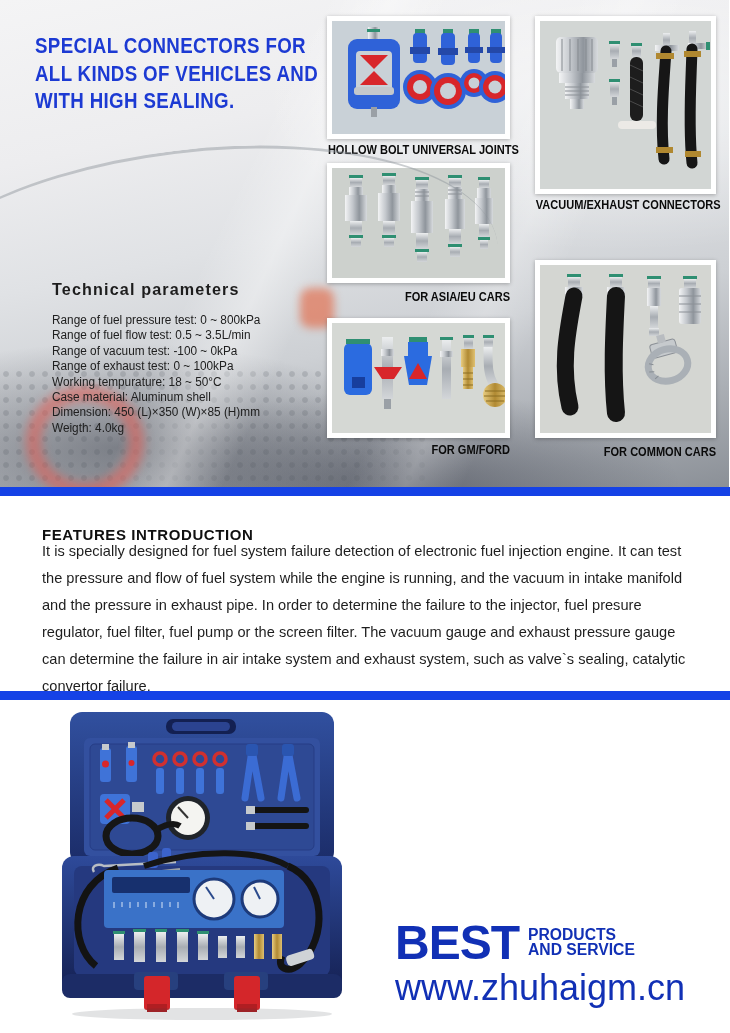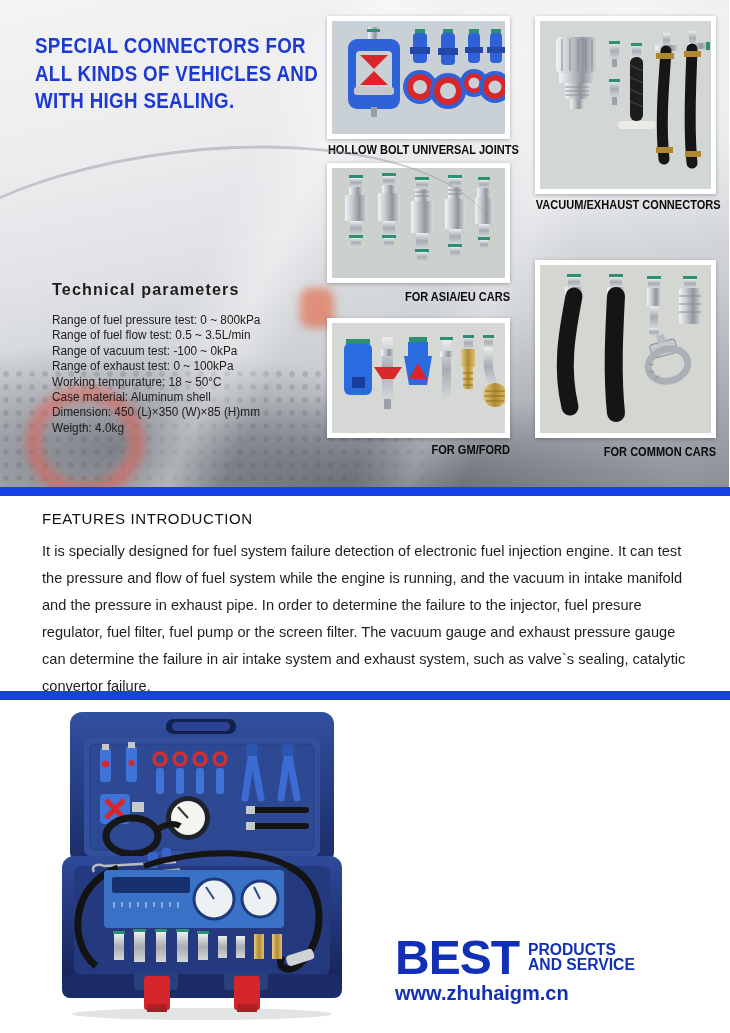--- a/index.html
+++ b/index.html
@@ -42,34 +42,34 @@
   .tech-lines{margin-top:13px;font-size:12.3px;line-height:15.4px;font-weight:500;color:#202020;
       transform:scaleX(.96);transform-origin:left top;white-space:nowrap;}
 
   
   .divider{position:absolute;left:0;width:730px;height:9px;background:#1542e6;}
   .divider1{top:487px;}
   .divider2{top:691px;}
 
   
   .features{position:absolute;left:0;top:496px;width:730px;height:195px;background:#ffffff;}
-  .features-title{position:absolute;left:42px;top:14px;font-size:15px;font-weight:normal;
+  .features-title{position:absolute;left:42px;top:30px;font-size:15px;font-weight:bold;
       letter-spacing:.6px;color:#101010;}
   .features-body{position:absolute;left:42px;top:42px;width:658px;font-size:14.6px;line-height:27px;
       color:#1e1e1e;}
 
   
   .footer{position:absolute;left:0;top:700px;width:730px;height:333px;background:#ffffff;}
   .case-photo{position:absolute;left:48px;top:6px;}
-  .logo{position:absolute;left:395px;top:222px;color:#1130b5;margin-top:15px;}
+  .logo{position:absolute;left:395px;top:222px;color:#1130b5;}
   .brandrow{display:flex;align-items:flex-start;}
   .brand{font-size:48px;line-height:42px;font-weight:bold;letter-spacing:-1px;}
   .brand-sub{margin-left:9px;margin-top:5px;font-weight:bold;font-size:16px;line-height:15px;
       letter-spacing:0;transform:scaleX(.98);transform-origin:left top;white-space:nowrap;}
-  .website{font-size:20px;font-weight:bold;margin-top:3px;letter-spacing:0;white-space:nowrap;}
+  .website{font-size:36px;font-weight:normal;margin-top:3px;letter-spacing:0;white-space:nowrap;}
 </style>
 </head>
 <body>
 
 <svg width="0" height="0" style="position:absolute" aria-hidden="true">
   <defs>
     <linearGradient id="sil" x1="0" y1="0" x2="1" y2="0">
       <stop offset="0" stop-color="#f3f4f5"></stop>
         <stop offset="0.35" stop-color="#c3c7cc"></stop>
       <stop offset="0.65" stop-color="#8f959c"></stop>

